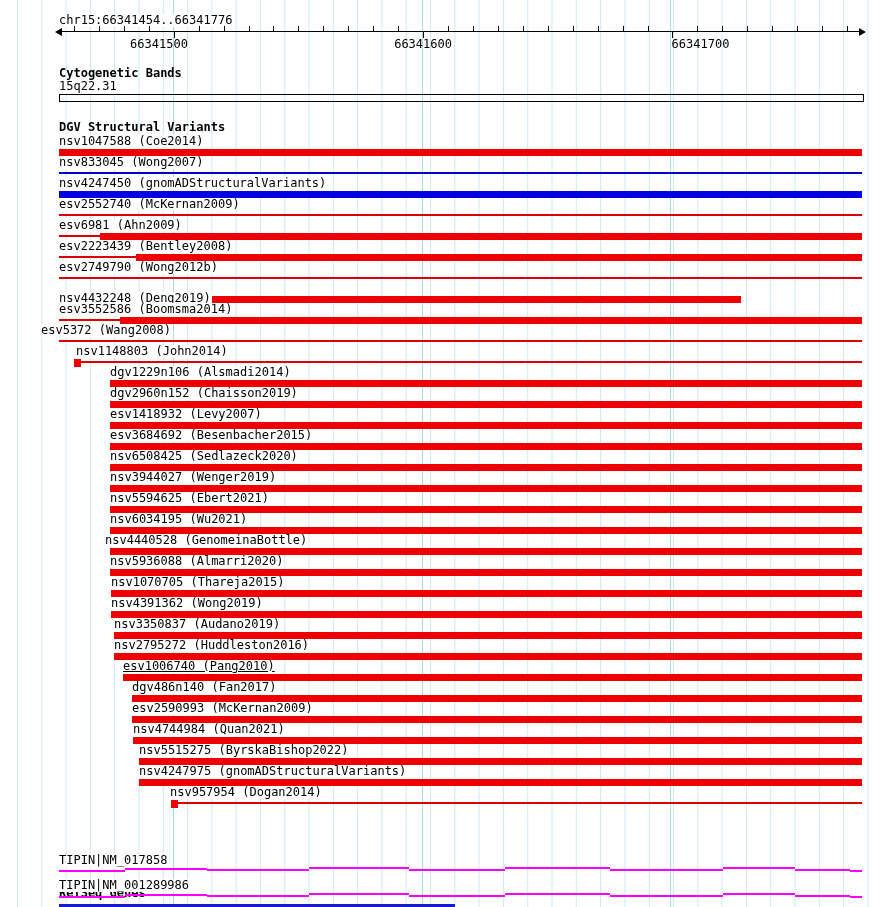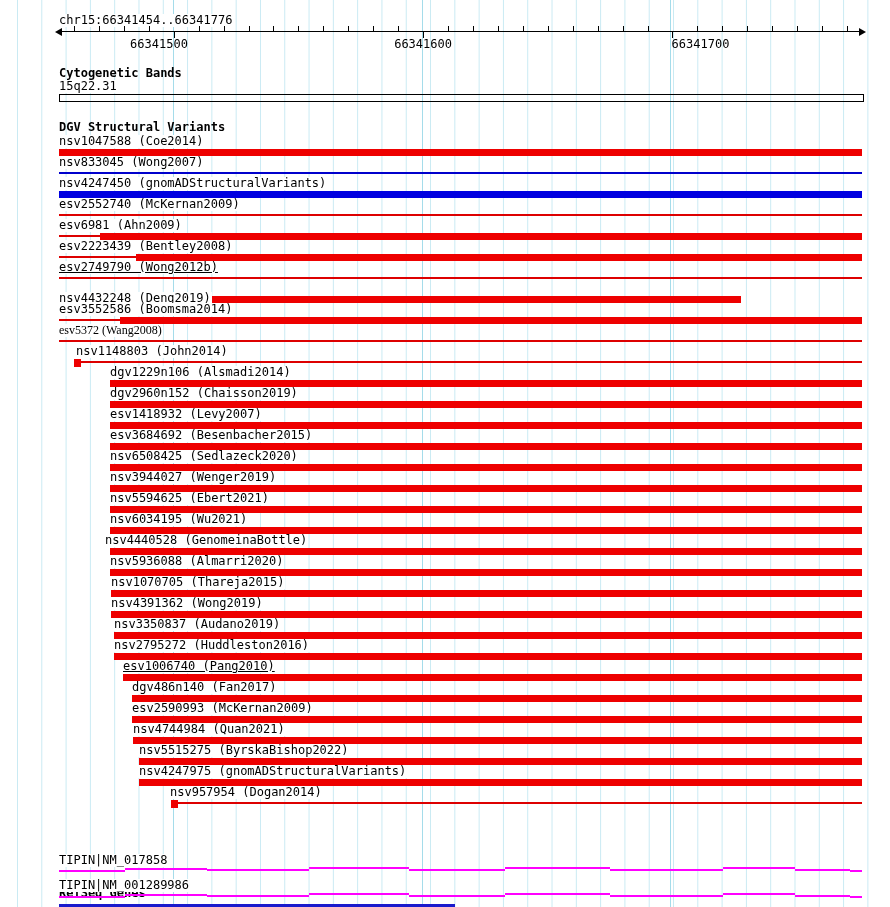--- a/index.html
+++ b/index.html
@@ -97,28 +97,28 @@
         <div class="lbl" style="left: 58px; top: 177px;">nsv4247450 (gnomADStructuralVariants)</div>
         <div class="bar" style="left: 59px; top: 214px; width: 803px; height: 2px; background: rgb(221, 0, 0);"></div>
         <div class="lbl" style="left: 58px; top: 198px;">esv2552740 (McKernan2009)</div>
         <div class="bar" style="left: 59px; top: 235px; width: 41px; height: 2px; background: rgb(221, 0, 0);"></div>
         <div class="bar" style="left: 100px; top: 233px; width: 762px; height: 7px; background: rgb(238, 0, 0);"></div>
         <div class="lbl" style="left: 58px; top: 219px;">esv6981 (Ahn2009)</div>
         <div class="bar" style="left: 59px; top: 256px; width: 77px; height: 2px; background: rgb(221, 0, 0);"></div>
         <div class="bar" style="left: 136px; top: 254px; width: 726px; height: 7px; background: rgb(238, 0, 0);"></div>
         <div class="lbl" style="left: 58px; top: 240px;">esv2223439 (Bentley2008)</div>
         <div class="bar" style="left: 59px; top: 277px; width: 803px; height: 2px; background: rgb(221, 0, 0);"></div>
-        <div class="lbl" style="left: 58px; top: 261px; text-decoration: underline;">esv2749790 (Wong2012b)</div>
+        <div class="lbl" style="left: 58px; top: 261px;">esv2749790 (Wong2012b)</div>
         <div class="bar" style="left: 59px; top: 296px; width: 682px; height: 7px; background: rgb(238, 0, 0);"></div>
         <div class="lbl" style="left: 58px; top: 282px; margin-top: 10px;">nsv4432248 (Deng2019)</div>
         <div class="bar" style="left: 59px; top: 319px; width: 61px; height: 2px; background: rgb(221, 0, 0);"></div>
         <div class="bar" style="left: 120px; top: 317px; width: 742px; height: 7px; background: rgb(238, 0, 0);"></div>
         <div class="lbl" style="left: 58px; top: 303px;">esv3552586 (Boomsma2014)</div>
         <div class="bar" style="left: 59px; top: 340px; width: 803px; height: 2px; background: rgb(221, 0, 0);"></div>
-        <div class="lbl" style="left: 58px; top: 324px; font-family: Liberation Serif, serif;">esv5372 (Wang2008)</div>
+        <div class="lbl" style="left: 40px; top: 324px;">esv5372 (Wang2008)</div>
         <div class="bar" style="left: 74px; top: 359px; width: 7px; height: 8px; background: rgb(238, 0, 0);"></div>
         <div class="bar" style="left: 81px; top: 361px; width: 781px; height: 2px; background: rgb(221, 0, 0);"></div>
         <div class="lbl" style="left: 75px; top: 345px;">nsv1148803 (John2014)</div>
         <div class="bar" style="left: 110px; top: 380px; width: 752px; height: 7px; background: rgb(238, 0, 0);"></div>
         <div class="lbl" style="left: 109px; top: 366px;">dgv1229n106 (Alsmadi2014)</div>
         <div class="bar" style="left: 110px; top: 401px; width: 752px; height: 7px; background: rgb(238, 0, 0);"></div>
         <div class="lbl" style="left: 109px; top: 387px;">dgv2960n152 (Chaisson2019)</div>
         <div class="bar" style="left: 110px; top: 422px; width: 752px; height: 7px; background: rgb(238, 0, 0);"></div>
         <div class="lbl" style="left: 109px; top: 408px;">esv1418932 (Levy2007)</div>
         <div class="bar" style="left: 110px; top: 443px; width: 752px; height: 7px; background: rgb(238, 0, 0);"></div>

